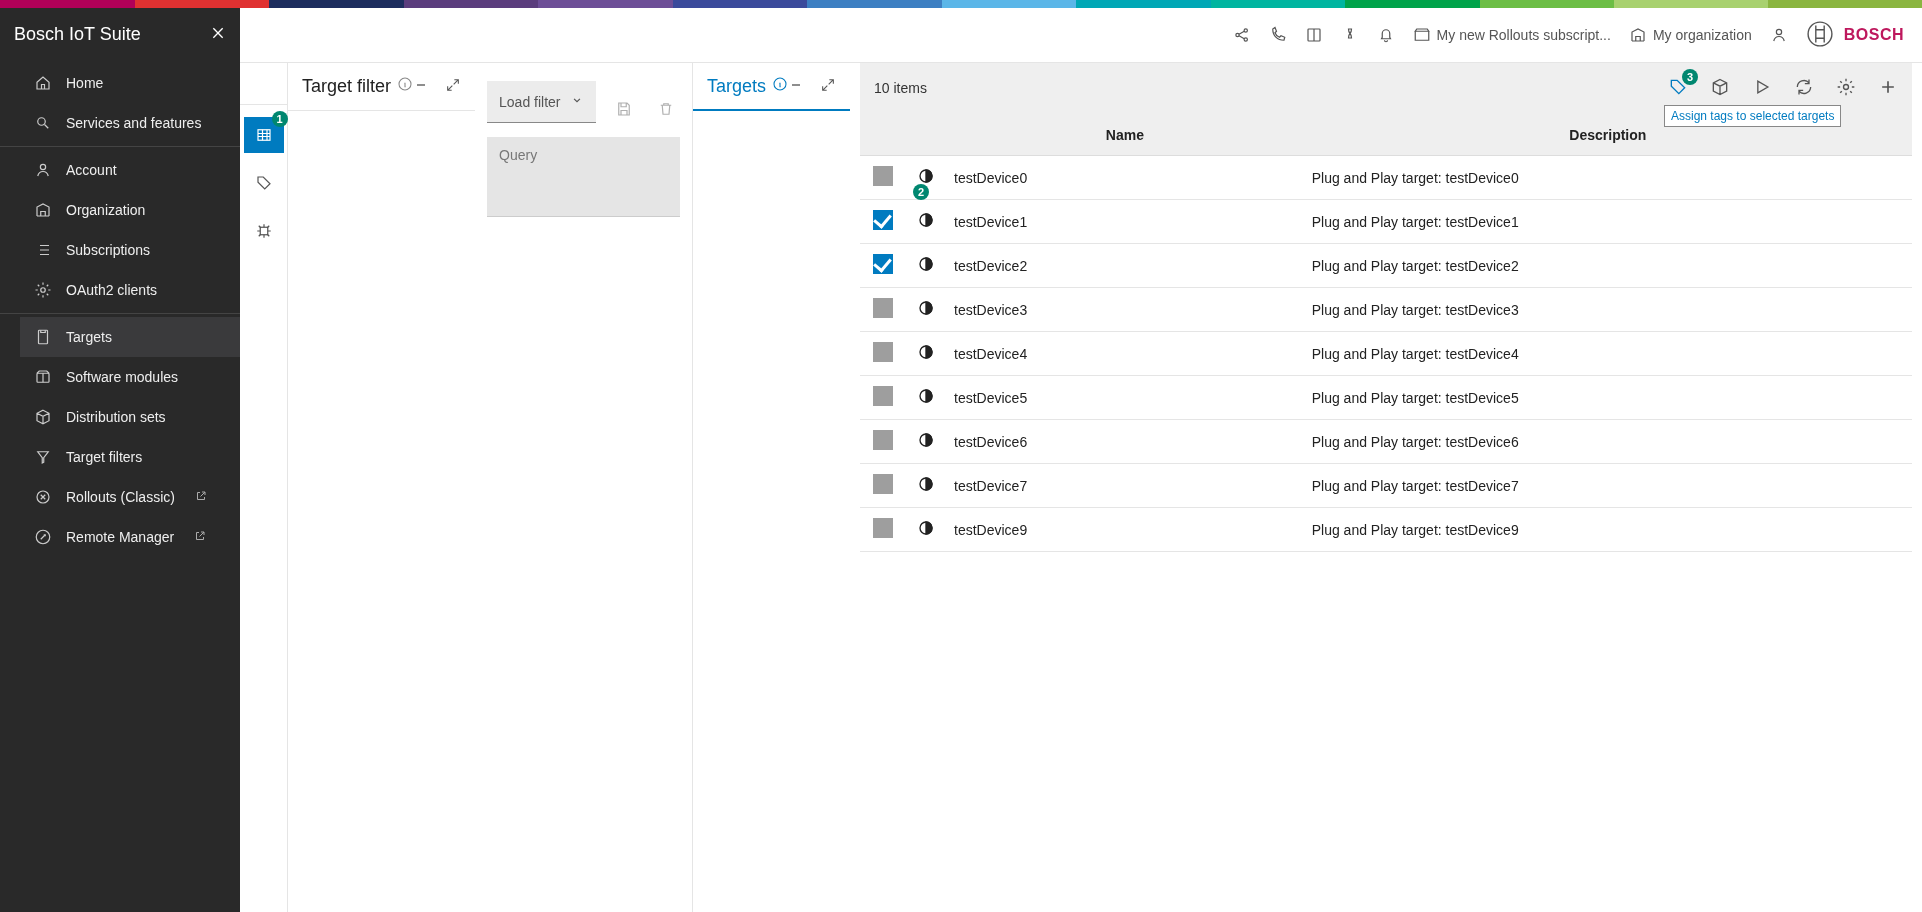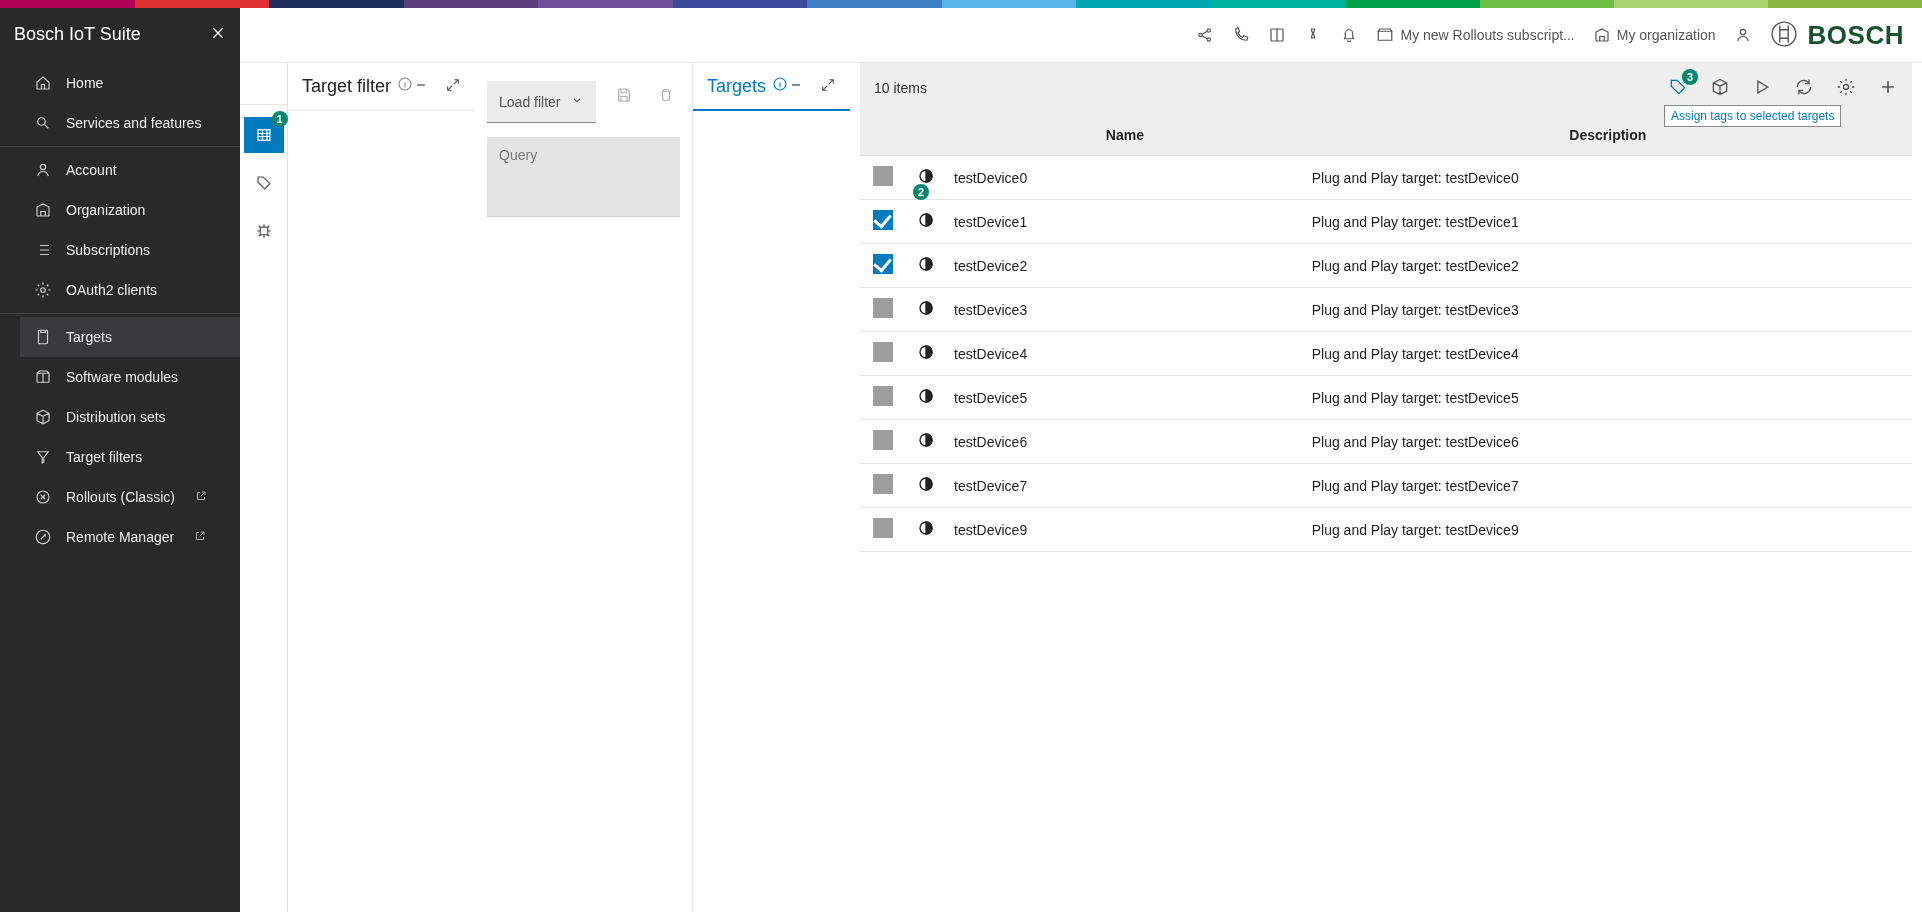--- a/index.html
+++ b/index.html
@@ -31,21 +31,21 @@
   .ext-link-icon svg { width: 12px; height: 12px; }
 
   
   .main-col { flex: 1; display: flex; flex-direction: column; min-width: 0; }
   .topbar { height: 55px; border-bottom: 1px solid #e5e5e5; display: flex; align-items: center; justify-content: flex-end; gap: 18px; padding: 0 18px; }
   .top-icons { display: flex; align-items: center; gap: 18px; color: #555; }
   .top-item { display: flex; align-items: center; gap: 6px; cursor: pointer; }
   .top-item svg { width: 18px; height: 18px; }
   .brand { display: flex; align-items: center; gap: 10px; }
   .brand-ring svg { width: 28px; height: 28px; }
-  .brand-word { font-weight: 800; font-size: 26px; letter-spacing: 0.5px; color: #14532d; }
+  .brand-word { font-weight: 800; font-size: 16px; letter-spacing: 0.5px; color: #be185d; }
 
   
   .content { flex: 1; display: flex; min-height: 0; }
   .rail { width: 48px; border-right: 1px solid #e5e5e5; display: flex; flex-direction: column; align-items: center; gap: 12px; padding-top: 12px; position: relative; }
   .rail-top { height: 30px; display:flex; align-items:center; justify-content:center; width:100%; border-bottom:1px solid #e5e5e5; }
   .rail-btn { width: 40px; height: 36px; display: flex; align-items: center; justify-content: center; cursor: pointer; position: relative; color:#555; }
   .rail-btn.active { background: #007bc0; color: #fff; }
   .rail-btn svg { width: 18px; height: 18px; }
   .badge { position: absolute; top: -6px; right: -4px; background: #008770; color: #fff; border-radius: 10px; font-size: 11px; min-width: 16px; height: 16px; line-height: 16px; text-align: center; font-weight: bold; padding:0 3px; }
 
@@ -58,21 +58,21 @@
   .panel.targets .panel-head { border-bottom: 2px solid #007bc0; }
   .panel-title { font-size: 18px; display: flex; align-items: center; gap: 6px; }
   .panel.targets .panel-title { color: #007bc0; }
   .info-circle svg { width: 16px; height: 16px; }
   .panel-head-actions { display: flex; align-items: center; gap: 16px; color: #555; }
   .panel-head-actions svg { width: 16px; height: 16px; }
 
   .panel-body { flex: 1; overflow: auto; padding: 12px; }
 
   
-  .filter-row { display:flex; align-items:flex-start; gap:14px; padding: 6px 0 14px 0; }
+  .filter-row { display:flex; align-items:flex-end; gap:14px; padding: 6px 0 14px 0; }
   .load-filter { flex:1; background:#ececec; height:42px; display:flex; align-items:center; justify-content:space-between; padding:0 12px; color:#555; border-bottom:1px solid #888; cursor:pointer; }
   .icon-btn { width:28px; height:28px; display:flex; align-items:center; justify-content:center; color:#b0b0b0; cursor:pointer; }
   .icon-btn svg { width:18px; height:18px; }
   .query-box { background:#e5e5e5; min-height:80px; padding:10px 12px; color:#777; border-bottom:1px solid #ccc; }
 
   
   .targets-toolbar { background:#efefef; height:54px; display:flex; align-items:center; justify-content:space-between; padding:0 14px; margin:-2px 0 0 0; position:relative; }
   .targets-count { color:#333; }
   .targets-actions { display:flex; align-items:center; gap:22px; color:#555; position:relative; }
   .targets-actions .ta { position:relative; cursor:pointer; }

